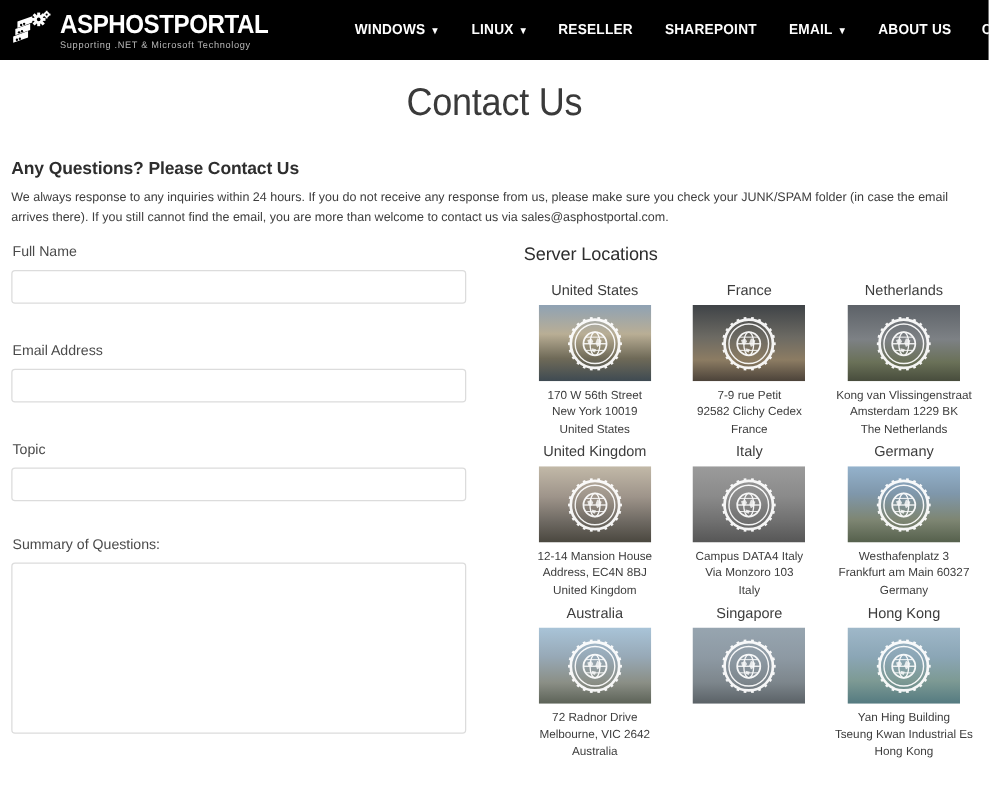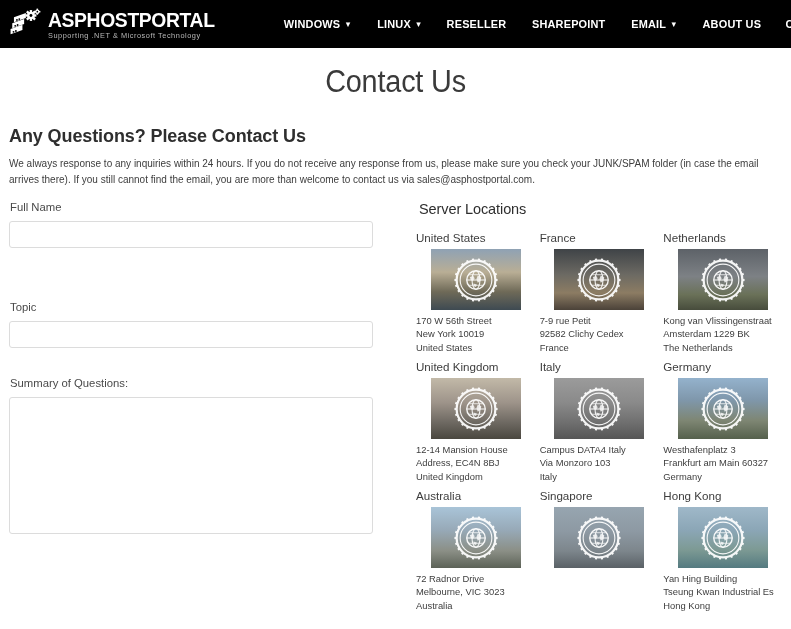--- a/index.html
+++ b/index.html
@@ -85,21 +85,21 @@
     font-family: "Liberation Sans Narrow", "Liberation Sans", sans-serif;
     transform: scaleX(0.93);
   }
 
   
   #intro-block {
     padding: 0 9px;
     margin-top: 26px;
   }
   #intro-heading {
-    font-size: 18px;
+    font-size: 14px;
     font-weight: bold;
     color: #2e2e2e;
     margin: 0 0 9px 0;
     letter-spacing: -0.1px;
   }
   #intro-paragraph {
     font-size: 10px;
     line-height: 1.55;
     color: #3d3d3d;
     margin: 0;
@@ -159,21 +159,21 @@
     color: #2e2e2e;
     margin: 0 0 14px 3px;
     letter-spacing: -0.1px;
   }
   .loc-grid {
     display: grid;
     grid-template-columns: repeat(3, 1fr);
     column-gap: 4px;
     row-gap: 6px;
   }
-  .loc-card { }
+  .loc-card { text-align: center; }
   .loc-country {
     font-size: 11.6px;
     color: #3d3d3d;
     margin-bottom: 5px;
     white-space: nowrap;
   }
   .loc-img-wrap {
     position: relative;
     width: 90px;
     height: 61px;
@@ -276,20 +276,24 @@
 </section>
 
 <div id="main-columns">
 
   <form id="contact-form-col">
       <div class="field-group">
         <label class="field-label">Full Name</label>
         <input type="text" class="text-input" placeholder="" style="">
       </div>
       <div class="gap-lg"></div>
+      <div class="field-group">
+        <label class="field-label">Email Address</label>
+        <input type="text" class="text-input" placeholder="" style="">
+      </div>
       <div class="gap-lg"></div>
       <div class="field-group">
         <label class="field-label">Topic</label>
         <input type="text" class="text-input" placeholder="" style="">
       </div>
       <div class="gap-md"></div>
       <div class="field-group">
         <label class="field-label">Summary of Questions:</label>
         <textarea class="text-area" placeholder="" style=""></textarea>
       </div>
@@ -616,21 +620,21 @@
       <line x1="33" y1="38" x2="67" y2="38" stroke="#ffffff" stroke-width="1.8"></line>
       <line x1="33" y1="62" x2="67" y2="62" stroke="#ffffff" stroke-width="1.8"></line>
       <path d="M36 43 L44 41 L47 46 L43 52 L38 50 Z" fill="#ffffff" opacity="0.85"></path>
       <path d="M54 40 L62 44 L60 52 L54 56 L51 48 Z" fill="#ffffff" opacity="0.85"></path>
       <path d="M44 58 L52 60 L50 66 L45 64 Z" fill="#ffffff" opacity="0.85"></path>
     </g>
             </svg>
           </div>
           <div class="loc-addr">
             <span>72 Radnor Drive</span>
-            <span>Melbourne, VIC 3023</span>
+            <span>Melbourne, VIC 2642</span>
             <span>Australia</span>
           </div>
         </div>
         <div class="loc-card">
           <div class="loc-country">Singapore</div>
           <div class="loc-img-wrap">
             <div class="loc-img" style="background: linear-gradient(rgb(151, 165, 176) 0%, rgb(141, 153, 163) 40%, rgb(125, 134, 140) 72%, rgb(90, 97, 102) 100%);"></div>
             <svg viewBox="0 0 100 100" class="seal">
     <g opacity="0.93">
       <line x1="94.0" y1="50.0" x2="99.0" y2="50.0" stroke="#ffffff" stroke-width="5"></line>

